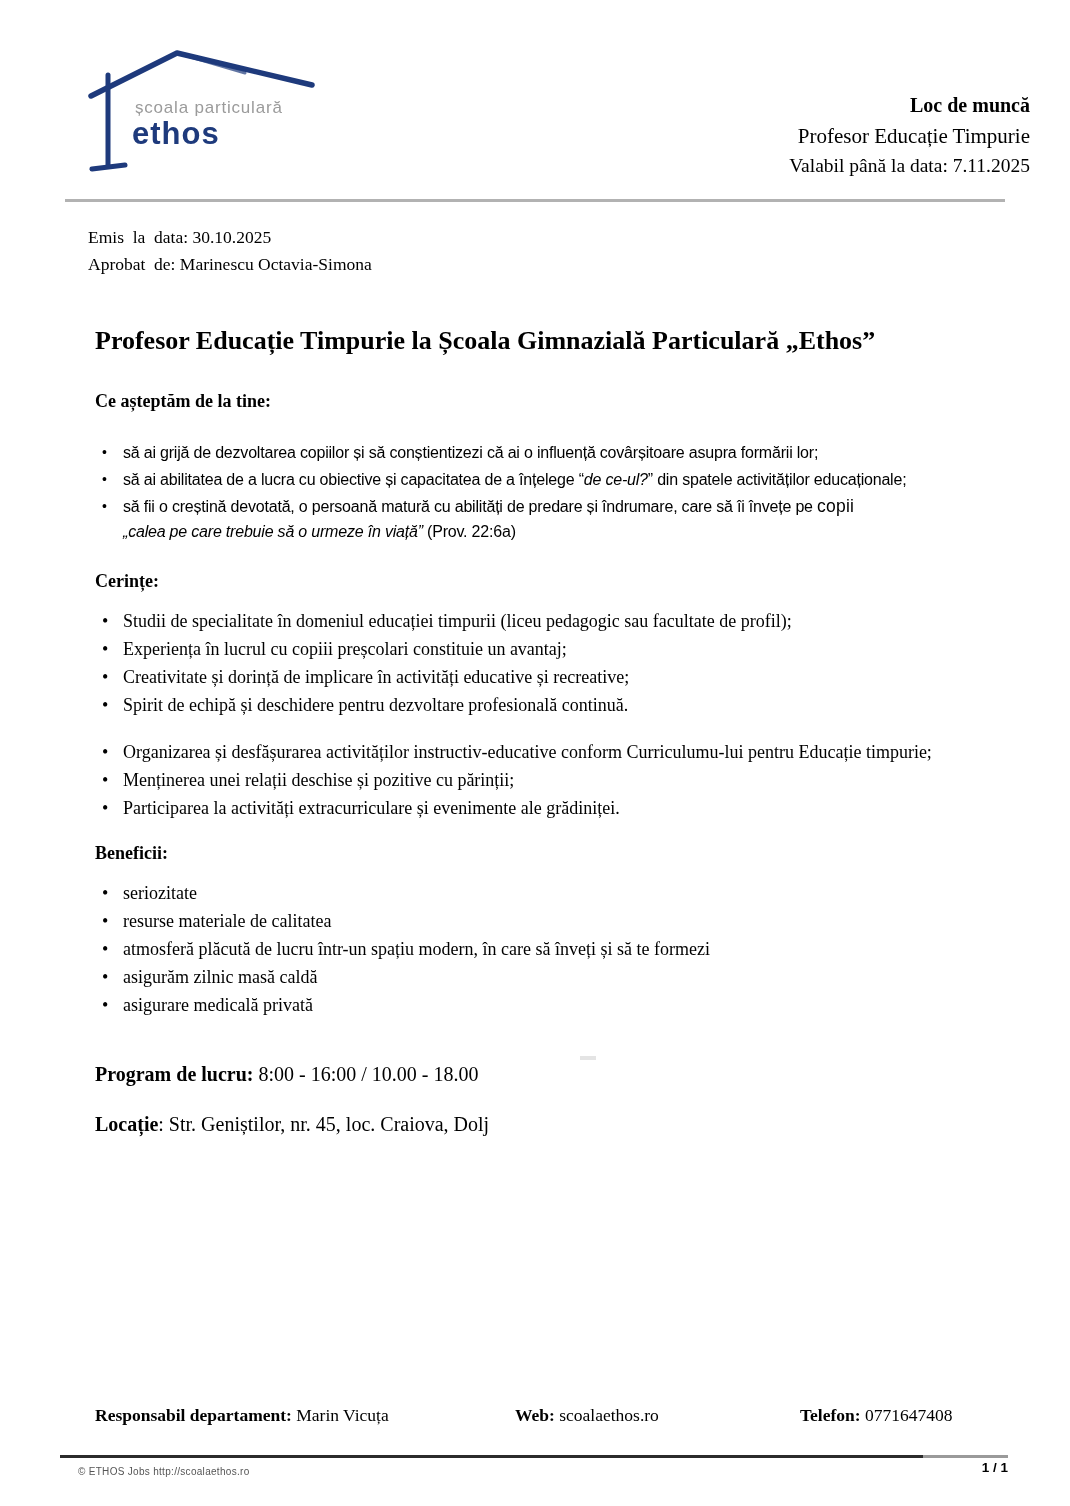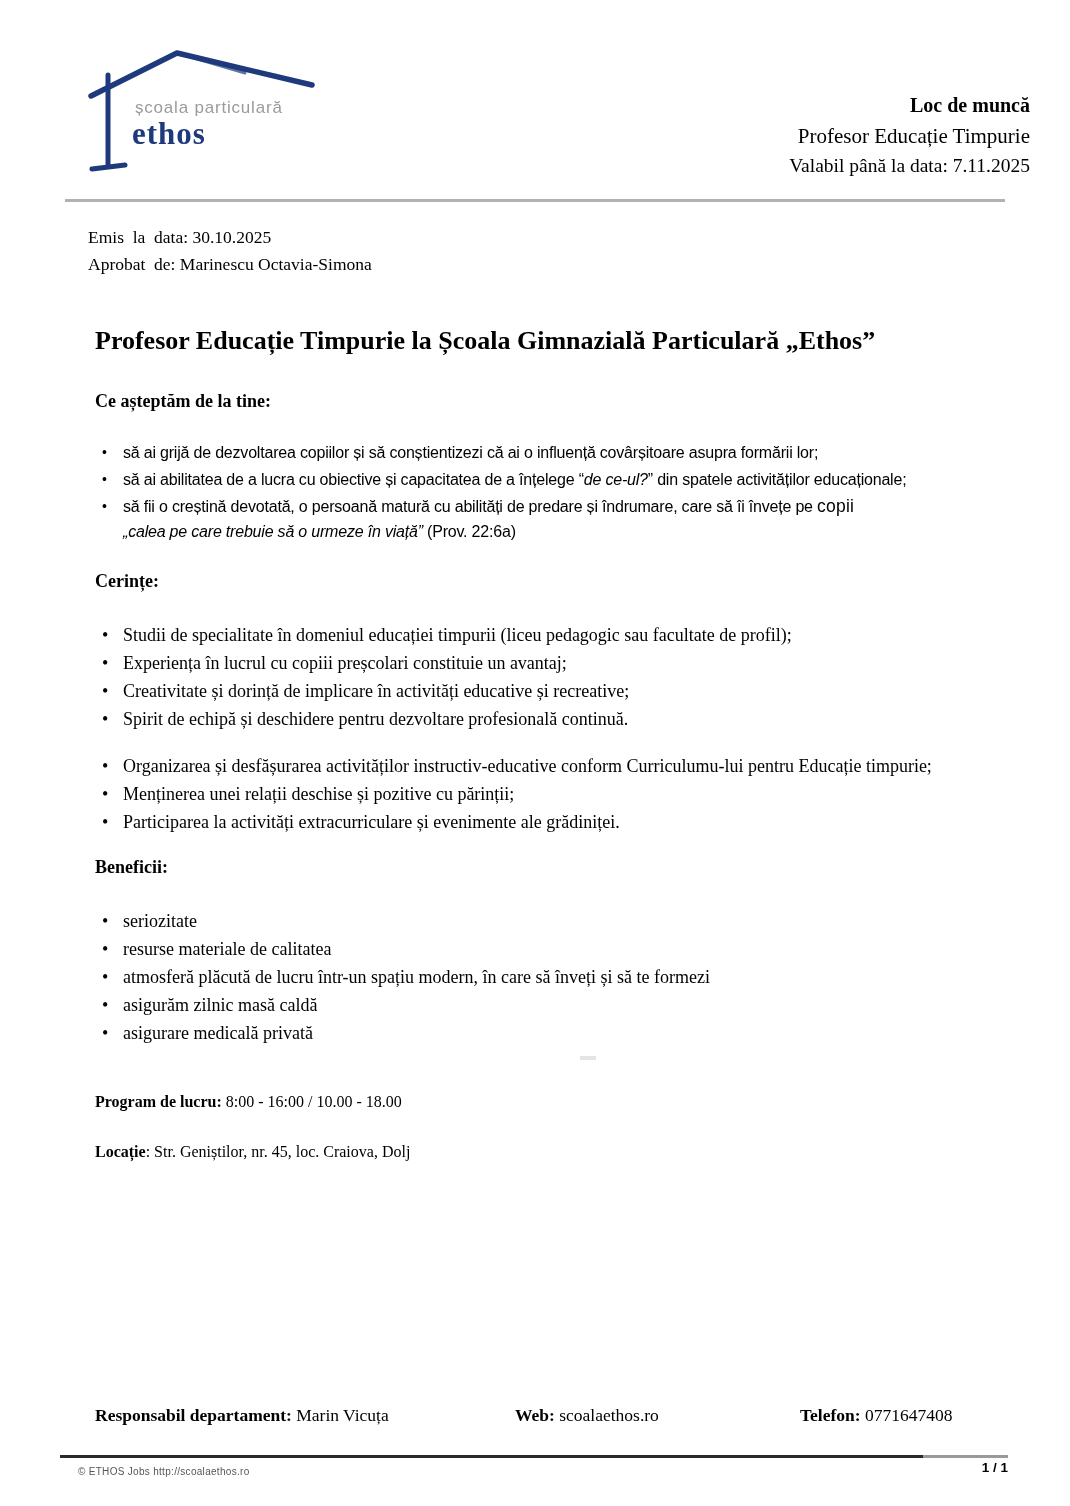--- a/index.html
+++ b/index.html
@@ -5,21 +5,21 @@
   * { margin:0; padding:0; box-sizing:border-box; }
   html,body { background:#ffffff; }
   body { width:1070px; height:1506px; position:relative; font-family:"Liberation Serif", serif; color:#000; }
   .page { position:absolute; inset:0; background:#fff; overflow:hidden; }
 
   
   .logo { position:absolute; left:85px; top:42px; width:245px; height:145px; }
   .logo svg { position:absolute; left:0; top:0; }
   .logo-line1 { position:absolute; left:50px; top:56px; font-family:"Liberation Sans", sans-serif;
                 font-size:17px; color:#9b9b9b; letter-spacing:0.8px; }
-  .logo-line2 { position:absolute; left:47px; top:74px; font-family:Liberation Serif, serif;
+  .logo-line2 { position:absolute; left:47px; top:74px; font-family:Liberation Sans, sans-serif;
                 font-size:31px; font-weight:bold; color:#1e3a7c; letter-spacing:1px; }
 
   
   .header-right { position:absolute; right:40px; top:90px; text-align:right; }
   .hr-label { font-size:20px; font-weight:bold; line-height:30px; }
   .hr-title { font-size:21px; font-weight:normal; line-height:32px; }
   .hr-valid { font-size:19.5px; line-height:28px; }
 
   .divider { position:absolute; left:65px; top:199px; width:940px; height:3px; background:#b2b2b2; }
 
@@ -41,26 +41,26 @@
   ul { list-style:none; }
   ul li { position:relative; padding-left:28px; }
   ul li::before { content:"\2022"; position:absolute; left:7px; }
 
   .sans-list { margin-top:28px; width:858px; font-family:"Liberation Sans", sans-serif;
                font-size:16px; line-height:25px; letter-spacing:-0.2px; text-align:justify; }
   .sans-list li { margin-bottom:2px; }
   .sans-list li::before { font-size:14px; }
   .sans-list .emph { font-size:17.5px; letter-spacing:0.2px; }
 
-  .serif-list { margin-top:30px; font-size:18px; line-height:27px; }
+  .serif-list { margin-top:16px; font-size:18px; line-height:27px; }
   .serif-list li { margin-bottom:1px; }
   .resp-list { margin-top:20px; width:910px; text-align:justify; }
   .ben-list  { }
 
-  .inline-line { font-size:16px; line-height:22px; }
+  .inline-line { font-size:20px; line-height:22px; }
   .schedule { margin-top:44px; }
   .location { margin-top:28px; }
 
   
   .doc-footer { position:absolute; left:95px; top:1405px; width:910px; height:26px; font-size:17.5px; }
   .doc-footer .f-resp  { position:absolute; left:0; }
   .doc-footer .f-web   { position:absolute; left:420px; }
   .doc-footer .f-phone { position:absolute; left:705px; }
 
   .bottom-rule { position:absolute; left:60px; top:1455px; width:948px; height:3px;

